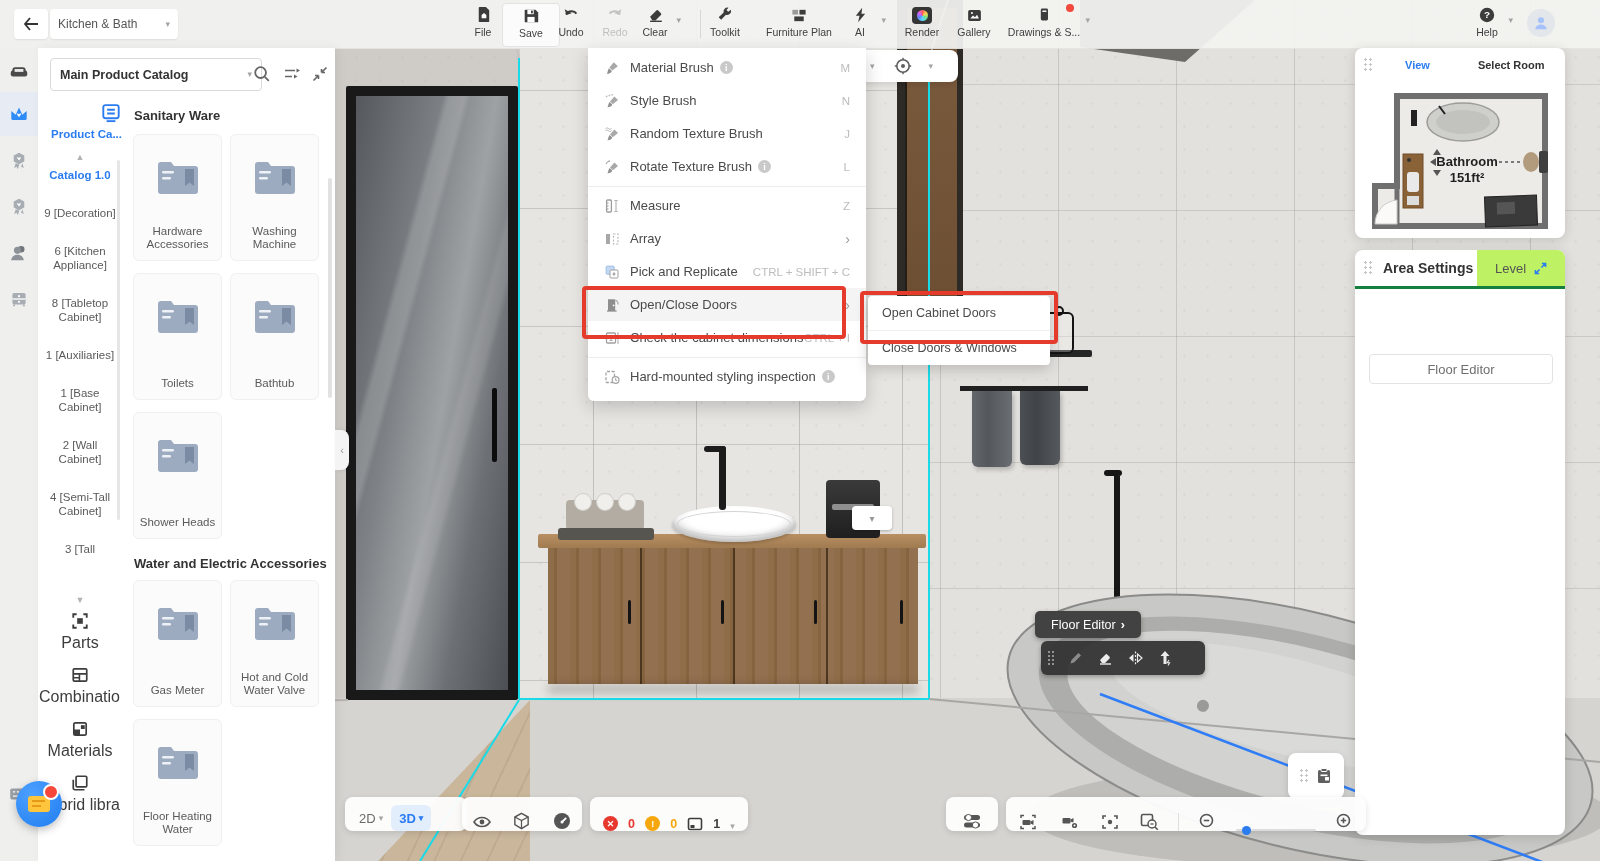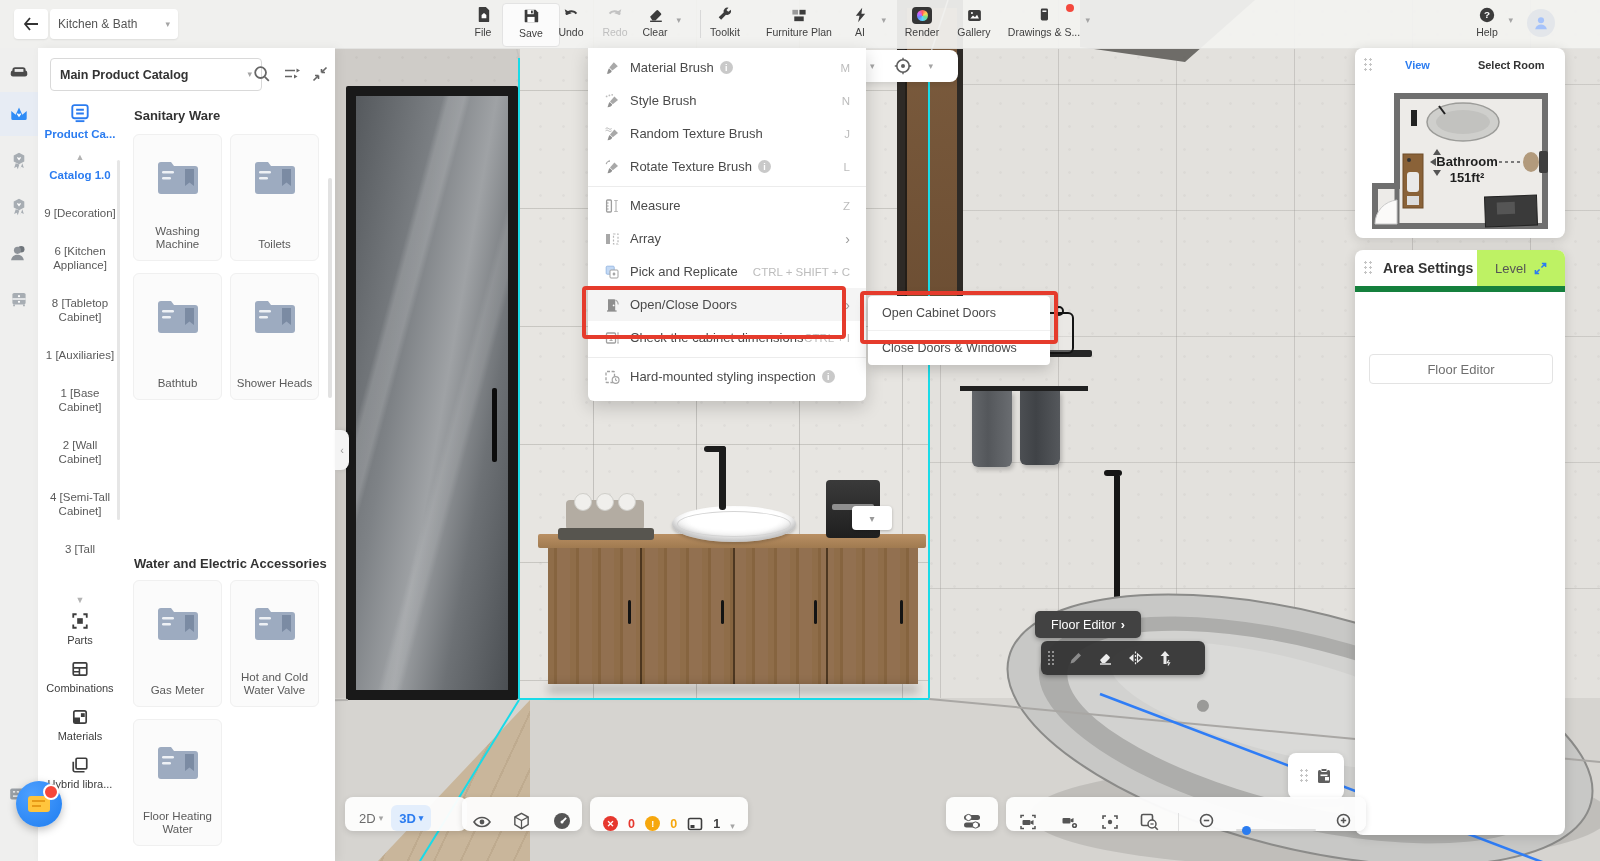--- a/index.html
+++ b/index.html
@@ -106,31 +106,31 @@
   .rail-sel{position:absolute;left:0;width:38px;height:44px;background:#e7ecf4}
 
   
   .left-panel{position:absolute;left:38px;top:48px;width:297px;height:813px;background:#fff;z-index:50;
     box-shadow:3px 0 10px rgba(0,0,0,.06)}
   .lp-select{position:absolute;left:12px;top:10px;width:192px;height:31px;border:1px solid #d9d9d9;border-radius:4px;
     display:flex;align-items:center;padding:0 9px;cursor:pointer;background:#fff}
   .lp-select .lbl{font-size:12.5px;font-weight:bold;color:#333;flex:1}
   .lp-hic{position:absolute;top:16px;width:20px;height:20px;cursor:pointer}
   .lp-rail{position:absolute;left:0;top:52px;width:84px;bottom:0}
-  .rail-tab-top{position:absolute;left:0;top:2px;width:100%;display:flex;flex-direction:column;align-items:center;cursor:pointer}
+  .rail-tab-top{position:absolute;left:0;top:2px;width:100%;display:flex;flex-direction:column;align-items:flex-end;cursor:pointer}
   .rail-tab-top .tl{font-size:11.5px;color:#2b7cf0;font-weight:bold;margin-top:4px}
   .rail-caret{position:absolute;width:100%;text-align:center;color:#b3b3b3;font-size:9px}
   .cat-list{position:absolute;left:0;top:68px;width:100%;display:flex;flex-direction:column;gap:24px}
   .cat-item{font-size:11.5px;line-height:14px;color:#5a5a5a;text-align:center;padding:0 4px;cursor:pointer}
   .cat-item.active{color:#2b7cf0;font-weight:bold}
   .rail-scroll{position:absolute;right:2px;top:60px;width:3px;height:360px;background:#e6e6e6;border-radius:2px}
   .rail-tabs-bottom{position:absolute;left:0;top:512px;width:100%;display:flex;flex-direction:column;gap:14px}
   .rail-tab{display:flex;flex-direction:column;align-items:center;cursor:pointer}
   .rail-tab .ric{width:18px;height:18px}
-  .rail-tab .tl{font-size:11px;color:#3d3d3d;margin-top:4px;white-space:nowrap;max-width:82px;overflow:hidden}
+  .rail-tab .tl{font-size:16px;color:#3d3d3d;margin-top:4px;white-space:nowrap;max-width:82px;overflow:hidden}
   .lp-title{position:absolute;left:96px;font-size:13px;font-weight:bold;color:#333}
   .cards{position:absolute;left:95px;width:192px;display:flex;flex-wrap:wrap;gap:12px 8px}
   .card{width:89px;height:127px;background:#fbfbfb;border:1px solid #f0f0f0;border-radius:6px;
     display:flex;flex-direction:column;align-items:center;cursor:pointer;box-sizing:border-box}
   .card svg{margin-top:24px}
   .card .cl{margin-top:auto;margin-bottom:9px;font-size:11.5px;color:#5a5a5a;text-align:center;line-height:13px;padding:0 3px}
   .content-scroll{position:absolute;left:290px;top:130px;width:4px;height:220px;background:#e2e2e2;border-radius:2px}
   .collapse-handle{position:absolute;left:335px;top:430px;width:14px;height:40px;background:#f4f4f4;z-index:50;
     border-radius:0 8px 8px 0;box-shadow:2px 0 4px rgba(0,0,0,.1);display:flex;align-items:center;justify-content:center;
     color:#9a9a9a;font-size:11px;cursor:pointer}
@@ -577,20 +577,29 @@
             </svg>
           </span>
           <span class="tl">Hybrid libra...</span>
         </div>
       </div>
   </div>
 
   <div class="lp-title" style="top:60px">Sanitary Ware</div>
   <div class="cards" style="top:86px">
 
+      <div class="card">
+        <svg width="46" height="38" viewBox="0 0 46 38">
+          <path d="M3 6a3 3 0 0 1 3-3h10l3 4h21a3 3 0 0 1 3 3v22a3 3 0 0 1-3 3H6a3 3 0 0 1-3-3z" fill="#9dabc0"></path>
+          <rect x="7" y="12" width="12" height="2.6" rx="1.3" fill="#eef1f5"></rect>
+          <rect x="7" y="18" width="9" height="2.6" rx="1.3" fill="#eef1f5"></rect>
+          <path d="M30 10h9v17l-4.5-3.5L30 27z" fill="#7b8ba3"></path>
+        </svg>
+        <span class="cl">Hardware Accessories</span>
+      </div>
 
       <div class="card">
         <svg width="46" height="38" viewBox="0 0 46 38">
           <path d="M3 6a3 3 0 0 1 3-3h10l3 4h21a3 3 0 0 1 3 3v22a3 3 0 0 1-3 3H6a3 3 0 0 1-3-3z" fill="#9dabc0"></path>
           <rect x="7" y="12" width="12" height="2.6" rx="1.3" fill="#eef1f5"></rect>
           <rect x="7" y="18" width="9" height="2.6" rx="1.3" fill="#eef1f5"></rect>
           <path d="M30 10h9v17l-4.5-3.5L30 27z" fill="#7b8ba3"></path>
         </svg>
         <span class="cl">Washing Machine</span>
       </div>
@@ -859,21 +868,21 @@
     <path d="M70 61 l4 6 h-8z" fill="#555"></path>
       <path d="M63 74 l6-4 v8z" fill="#555"></path>
       <path d="M70 88 l4-6 h-8z" fill="#555"></path>
     <path d="M132 74 h24" stroke="#555" stroke-width="1.5" stroke-dasharray="3 3"></path>
     <text x="100" y="78" text-anchor="middle" font-size="13" font-weight="bold" fill="#1f1f1f">Bathroom</text>
     <text x="100" y="94" text-anchor="middle" font-size="13" font-weight="bold" fill="#1f1f1f">151ft²</text>
   </svg>
 </div>
 
 <div class="rp-card rp-settings">
-  <div class="rp-head" style="height:36px;border-bottom:6px solid #15803d">
+  <div class="rp-head" style="height:36px;border-bottom:3px solid #15803d">
     <span class="drag-dots"></span>
     <span class="rp-tab dark" style="margin-left:4px;font-size:14px">Area Settings</span>
     <div class="rp-level-seg">
       <span class="rp-tab">Level</span>
       <svg width="13" height="13" viewBox="0 0 14 14">
           <path d="M8.5 1.5h4v4M5.5 12.5h-4v-4M12.5 1.5 8 6M1.5 12.5 6 8" stroke="#2b7cf0" stroke-width="1.6" fill="none"></path>
         </svg>
     </div>
   </div>
   <div class="rp-btn">Floor Editor</div>

